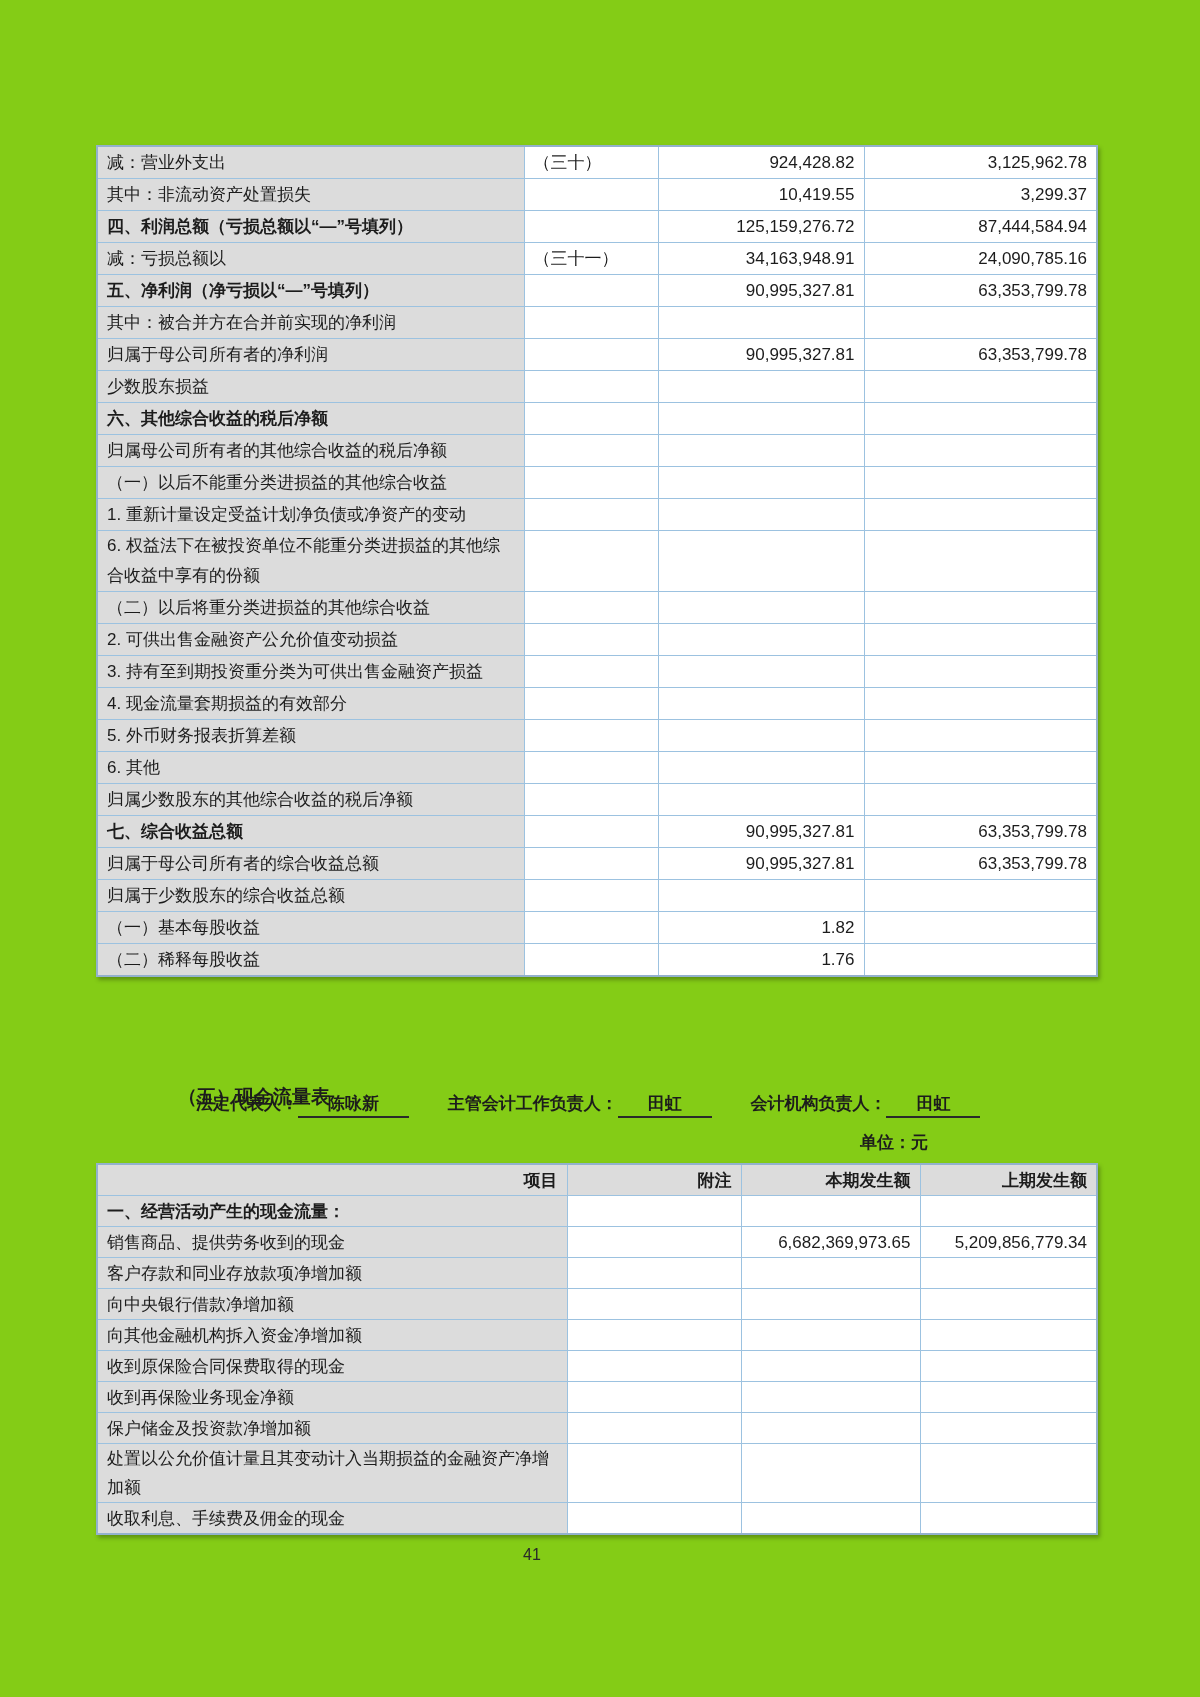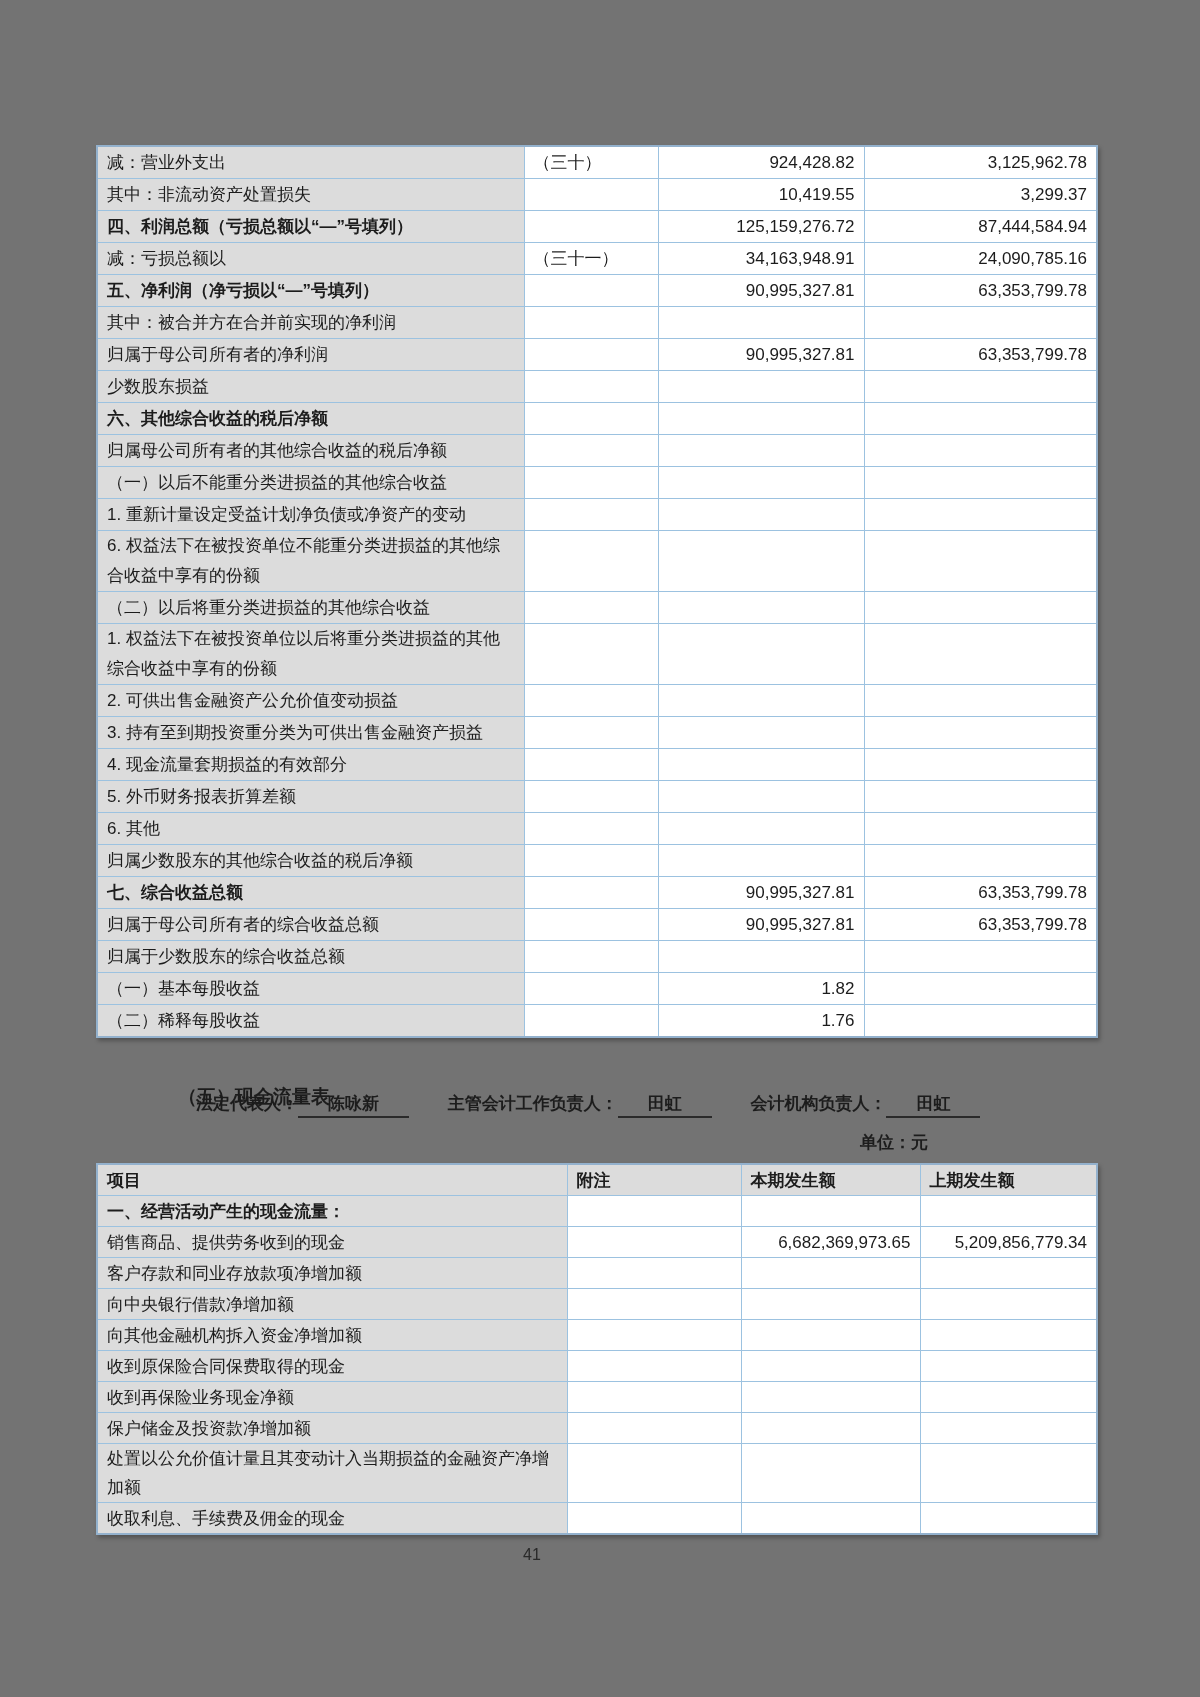--- a/index.html
+++ b/index.html
@@ -1,21 +1,21 @@
 <!DOCTYPE html>
 <html><head>
 <meta charset="utf-8">
 <style>
   html,body{margin:0;padding:0;}
   body{
     width:1200px;height:1697px;background:#ffffff;
     font-family:"Liberation Sans","DejaVu Sans",sans-serif;
     color:#1c1c1c;
   }
-  .page{position:relative;width:1200px;height:1697px;overflow:hidden;background:#737373;}
+  .page{position:relative;width:1200px;height:1697px;overflow:hidden;background:#84cc16;}
 
   table{border-collapse:collapse;table-layout:fixed;background:#ffffff;}
   .fin-table{
     position:absolute;left:96px;width:1000px;
     border:2px solid #93b1cd;
     box-shadow:2px 3px 4px rgba(0,0,0,0.28);
   }
   #income-table{top:145px;}
   #cashflow-table{top:1163px;}
 
@@ -27,21 +27,21 @@
     overflow:hidden;
     vertical-align:middle;
   }
   #income-table td{height:31px;line-height:30px;}
   #cashflow-table td,#cashflow-table th{height:30px;line-height:29px;}
 
   .cell-label{background:#dcdcdc;text-align:left;}
   .cell-note{text-align:left;background:#ffffff;}
   .cell-num{text-align:right;background:#ffffff;font-family:"Liberation Sans","DejaVu Sans",sans-serif;}
   tr.bold .cell-label{font-weight:bold;}
-  #cashflow-table th{background:#dcdcdc;font-weight:bold;text-align:left;}
+  #cashflow-table th{background:#dcdcdc;font-weight:bold;text-align:right;}
 
   .signature-line{
     position:absolute;left:196px;top:1090px;width:960px;
     font-size:17px;font-weight:bold;line-height:28px;white-space:nowrap;
   }
   .sig-group{margin-right:34px;margin-top:24px;}
   .sig-name{
     display:inline-block;border-bottom:2px solid #2a2a2a;
     padding:0 30px;font-weight:bold;text-align:center;line-height:24px;
   }
@@ -145,26 +145,20 @@
           <td class="cell-num"></td>
         </tr>
         <tr>
           <td class="cell-label">6. 权益法下在被投资单位不能重分类进损益的其他综合收益中享有的份额</td>
           <td class="cell-note"></td>
           <td class="cell-num"></td>
           <td class="cell-num"></td>
         </tr>
         <tr>
           <td class="cell-label">（二）以后将重分类进损益的其他综合收益</td>
-          <td class="cell-note"></td>
-          <td class="cell-num"></td>
-          <td class="cell-num"></td>
-        </tr>
-        <tr>
-          <td class="cell-label">1. 权益法下在被投资单位以后将重分类进损益的其他综合收益中享有的份额</td>
           <td class="cell-note"></td>
           <td class="cell-num"></td>
           <td class="cell-num"></td>
         </tr>
         <tr>
           <td class="cell-label">2. 可供出售金融资产公允价值变动损益</td>
           <td class="cell-note"></td>
           <td class="cell-num"></td>
           <td class="cell-num"></td>
         </tr>

